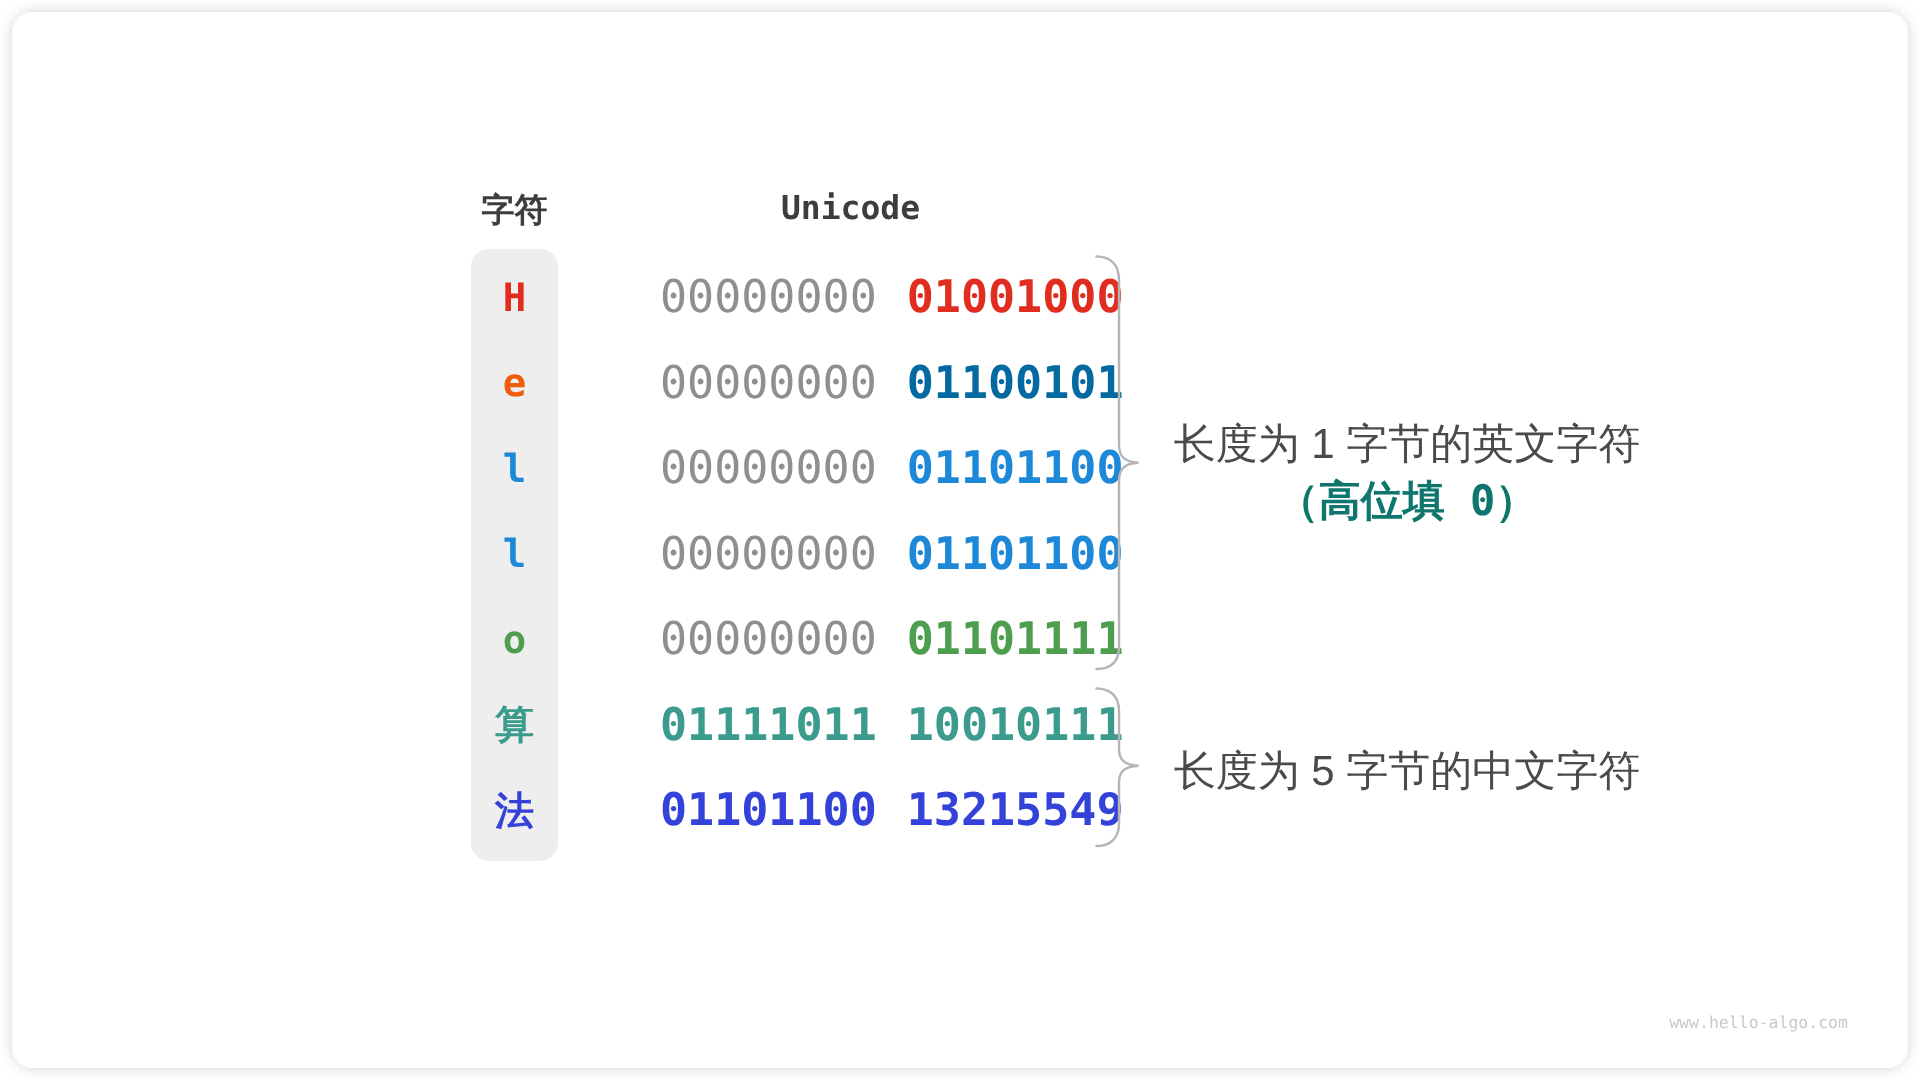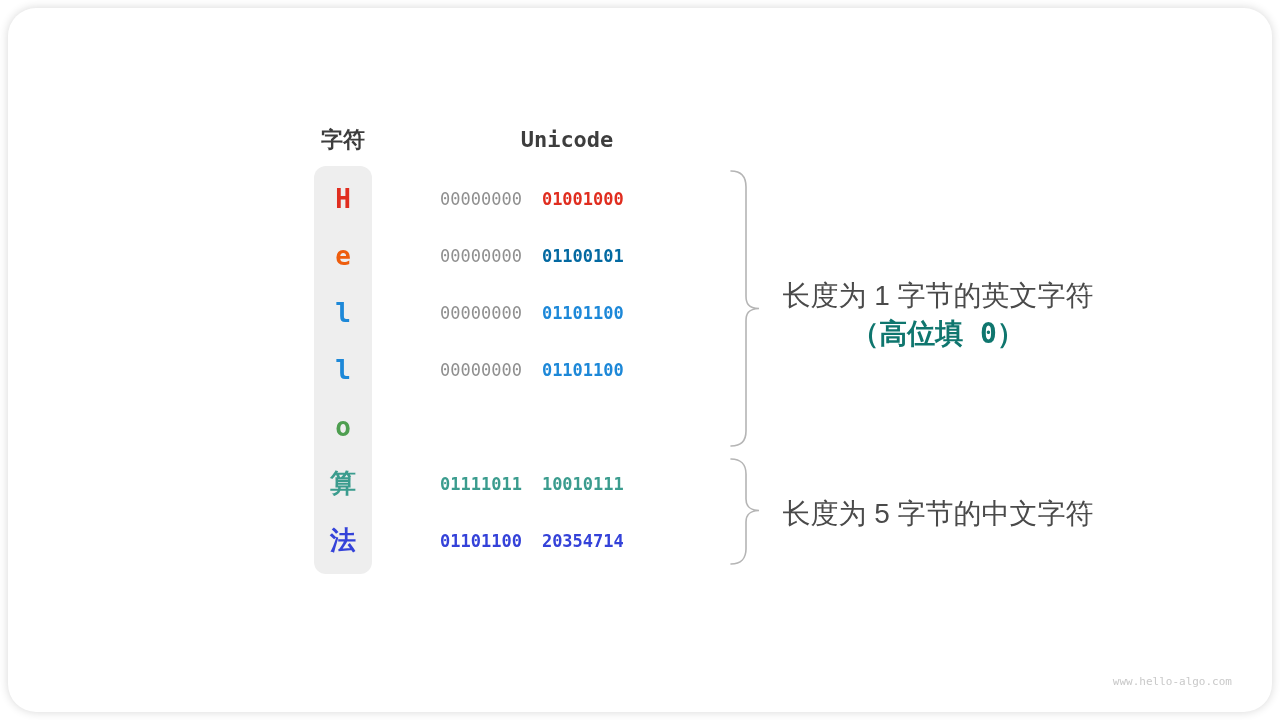--- a/index.html
+++ b/index.html
@@ -6,21 +6,21 @@
   html, body {
     width: 1280px; height: 720px;
     background: #ffffff;
     font-family: "Liberation Sans", "DejaVu Sans", sans-serif;
     overflow: hidden;
   }
   .card {
     position: absolute;
     left: 8px; top: 8px; width: 1264px; height: 704px;
     background: #ffffff;
-    border-radius: 28px;
+    border-radius: 14px;
     box-shadow: 0 0 10px rgba(0,0,0,0.16);
   }
   
   .hdr {
     position: absolute; top: 116px; height: 32px; line-height: 32px;
     font-weight: bold; font-size: 22px; color: #3d3d3d; text-align: center;
   }
   .hdr-char { left: 306px; width: 58px; }
   .hdr-unicode {
     left: 432px; width: 254px;
@@ -40,21 +40,21 @@
     display: flex; align-items: center; height: 57px;
   }
   .char-cell {
     width: 58px; text-align: center;
     font-family: "DejaVu Sans Mono", "Liberation Sans", sans-serif;
     font-weight: bold; font-size: 26px;
   }
   .bytes {
     margin-left: 68px;
     font-family: "DejaVu Sans Mono", monospace;
-    font-size: 17px; white-space: nowrap;
+    font-size: 30px; white-space: nowrap;
   }
   .byte { display: inline-block; }
   .byte1 { margin-right: 20px; }
   .byte-colored { font-weight: bold; }
   
   .brace-layer {
     position: absolute; left: 0; top: 0; width: 1280px; height: 720px;
     pointer-events: none;
   }
   
@@ -109,33 +109,36 @@
 
   <div class="row">
     <div class="char-cell" style="color: rgb(29, 136, 216);">l</div>
     <div class="bytes">
       <span class="byte byte1" style="color: rgb(143, 143, 143);">00000000</span><span class="byte byte2 byte-colored" style="color: rgb(29, 136, 216);">01101100</span>
     </div>
   </div>
 
   <div class="row">
     <div class="char-cell" style="color: rgb(78, 158, 80);">o</div>
+    <div class="bytes">
+      <span class="byte byte1" style="color: rgb(143, 143, 143);">00000000</span><span class="byte byte2 byte-colored" style="color: rgb(78, 158, 80);">01101111</span>
+    </div>
   </div>
 
   <div class="row">
     <div class="char-cell" style="color: rgb(59, 156, 142);">算</div>
     <div class="bytes">
       <span class="byte byte1 byte-colored" style="color: rgb(59, 156, 142);">01111011</span><span class="byte byte2 byte-colored" style="color: rgb(59, 156, 142);">10010111</span>
     </div>
   </div>
 
   <div class="row">
     <div class="char-cell" style="color: rgb(52, 66, 217);">法</div>
     <div class="bytes">
-      <span class="byte byte1 byte-colored" style="color: rgb(52, 66, 217);">01101100</span><span class="byte byte2 byte-colored" style="color: rgb(52, 66, 217);">20354714</span>
+      <span class="byte byte1 byte-colored" style="color: rgb(52, 66, 217);">01101100</span><span class="byte byte2 byte-colored" style="color: rgb(52, 66, 217);">13215549</span>
     </div>
   </div>
 </div>
 
   <svg class="brace-layer" width="1280" height="720" viewBox="0 0 1280 720">
     <path d="M 723,163 C 733,163 738,169 738,179 L 738,288 C 738,295 740,300 751,300.5 C 740,301 738,306 738,313 L 738,423 C 738,433 733,438 723,438" fill="none" stroke="#b5b5b5" stroke-width="1.6" stroke-linecap="round"></path>
     <path d="M 723,451 C 733,451 738,457 738,466 L 738,491 C 738,497 740,502 751,502.5 C 740,503 738,508 738,514 L 738,541 C 738,550 733,556 723,556" fill="none" stroke="#b5b5b5" stroke-width="1.6" stroke-linecap="round"></path>
   </svg>
 
   <div class="ann ann-1">长度为 1 字节的英文字符</div>

